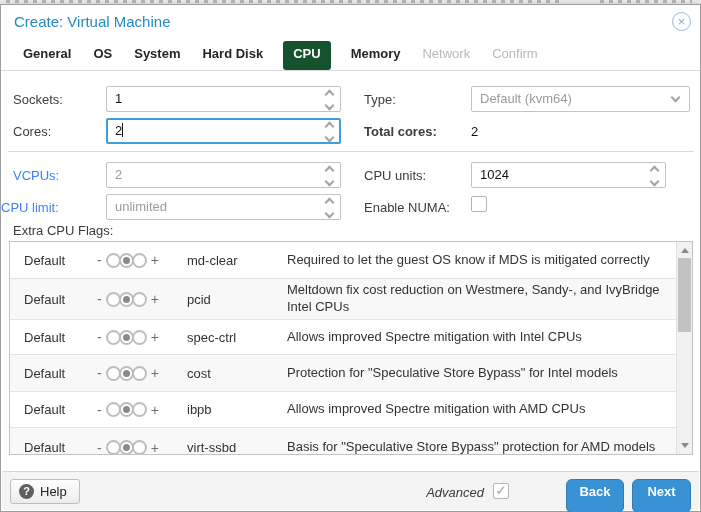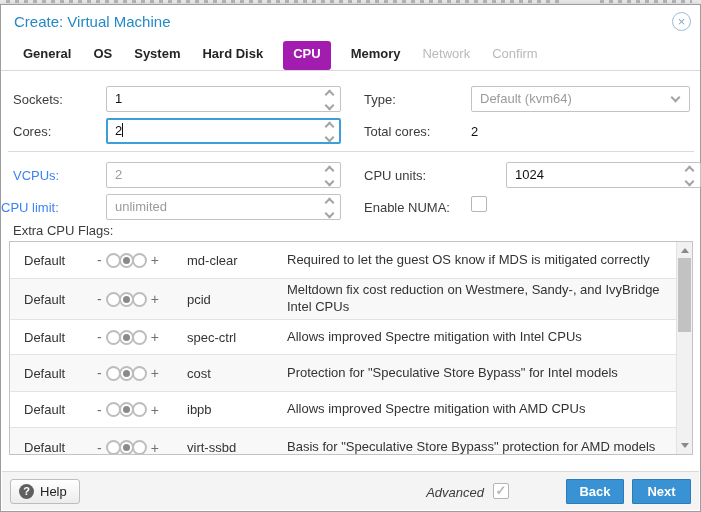--- a/index.html
+++ b/index.html
@@ -16,21 +16,21 @@
          border:1px solid #9d9d9d; box-shadow:0 2px 8px rgba(0,0,0,.25); }
 
   .dlg-title { position:absolute; top:8px; left:13px; font-size:15px; color:#2489c5; }
   .close-btn { position:absolute; top:7px; right:9px; width:19px; height:19px; border:1px solid #9cbcd8; border-radius:50%;
                color:#85a9c8; font-size:13px; line-height:17px; text-align:center; cursor:pointer; }
 
   
   .tabbar { position:absolute; top:36px; left:0; width:699px; height:30px; border-bottom:1px solid #d9d9d9;
             display:flex; gap:18px; padding-left:20px; }
   .tab { font-size:13px; font-weight:700; color:#252525; padding:5px 2px; cursor:pointer; white-space:nowrap; }
-  .tab.active { background:#a21caf; color:#fff; border-radius:3px; padding:5px 10px; }
+  .tab.active { background:#14532d; color:#fff; border-radius:3px; padding:5px 10px; }
   .tab.disabled { color:#b9b9b9; font-weight:400; cursor:default; }
 
   
   .flabel { position:absolute; font-size:13px; color:#3c3c3c; }
   .flabel.dim { color:#3b82f6; }
   .field { position:absolute; height:26px; background:#fff; border:1px solid #c3c3c3; border-radius:2px;
            padding:4px 22px 4px 8px; font-size:13px; color:#111; }
   .field.focus { border:2px solid #3d9fd9; padding:3px 21px 3px 7px; }
   .field.dim { color:#9b9b9b; }
   .spin { position:absolute; right:7px; top:4px; display:flex; flex-direction:column; gap:4px; }
@@ -72,21 +72,21 @@
   .sb-thumb { position:absolute; top:16px; left:1px; width:13px; height:74px; background:#c2c2c2; }
 
   
   .footer { position:absolute; left:1px; right:1px; bottom:1px; height:39px; background:#f4f4f4; border-top:1px solid #d9d9d9; }
   .help-btn { position:absolute; left:8px; top:7px; height:25px; padding:0 12px 0 8px; background:linear-gradient(#ffffff,#ececec);
               border:1px solid #bdbdbd; border-radius:3px; display:flex; align-items:center; gap:6px; font-size:13px; color:#222; cursor:pointer; }
   .help-ico { width:15px; height:15px; border-radius:50%; background:#5f5f5f; color:#fff; font-size:11px; font-weight:700;
               line-height:15px; text-align:center; }
   .adv-label { position:absolute; right:215px; top:13px; color:#3c3c3c;font-style:italic; }
   .adv-cbx { right:190px; top:11px; }
-  .btn { position:absolute; top:7px; height:25px; background:#3892d4; border:1px solid #2f7cb5; border-radius:1px;
+  .btn { position:absolute; top:7px; height:34px; background:#3892d4; border:1px solid #2f7cb5; border-radius:6px;
          color:#fff; font-size:13px; font-weight:700; text-align:center; line-height:23px; cursor:pointer; }
   .btn.back { right:75px; width:58px; }
   .btn.next { right:8px; width:59px;margin-left:24px; }
 </style>
 </head>
 <body>
 
 <div class="stage">
   <div class="bg-strip">
     <div class="bg-frag" style="left:6px;width:555px;"></div>
@@ -123,35 +123,35 @@
     </div>
 
     <div class="flabel" style="top:119px;left:12px;">Cores:</div>
     <div class="field focus" style="top:113px;left:105px;width:235px;">
       <span>2</span><span class="caret"></span>
       <span class="spin" style="top:3px;right:6px;">
           <span class="chv up"></span>
           <span class="chv dn"></span>
         </span>
     </div>
-    <div class="flabel" style="top:119px;left:363px;">Total cores:</div>
+    <div class="flabel" style="top:119px;left:363px;font-weight:bold;">Total cores:</div>
     <div class="plain-val" style="top:119px;left:470px;">2</div>
 
     <div class="sep" style="top:146px;"></div>
 
     <div class="flabel dim" style="top:163px;left:12px;">VCPUs:</div>
     <div class="field dim" style="top:157px;left:105px;width:235px;">
       <span>2</span>
       <span class="spin">
           <span class="chv up"></span>
           <span class="chv dn"></span>
         </span>
     </div>
     <div class="flabel" style="top:163px;left:363px;">CPU units:</div>
-    <div class="field" style="top:157px;left:470px;width:195px;margin-left:35px;">
+    <div class="field" style="top:157px;left:470px;width:195px;">
       <span>1024</span>
       <span class="spin">
           <span class="chv up"></span>
           <span class="chv dn"></span>
         </span>
     </div>
 
     <div class="flabel dim" style="top:195px;left:0;">CPU limit:</div>
     <div class="field dim" style="top:189px;left:105px;width:235px;">
       <span>unlimited</span>

